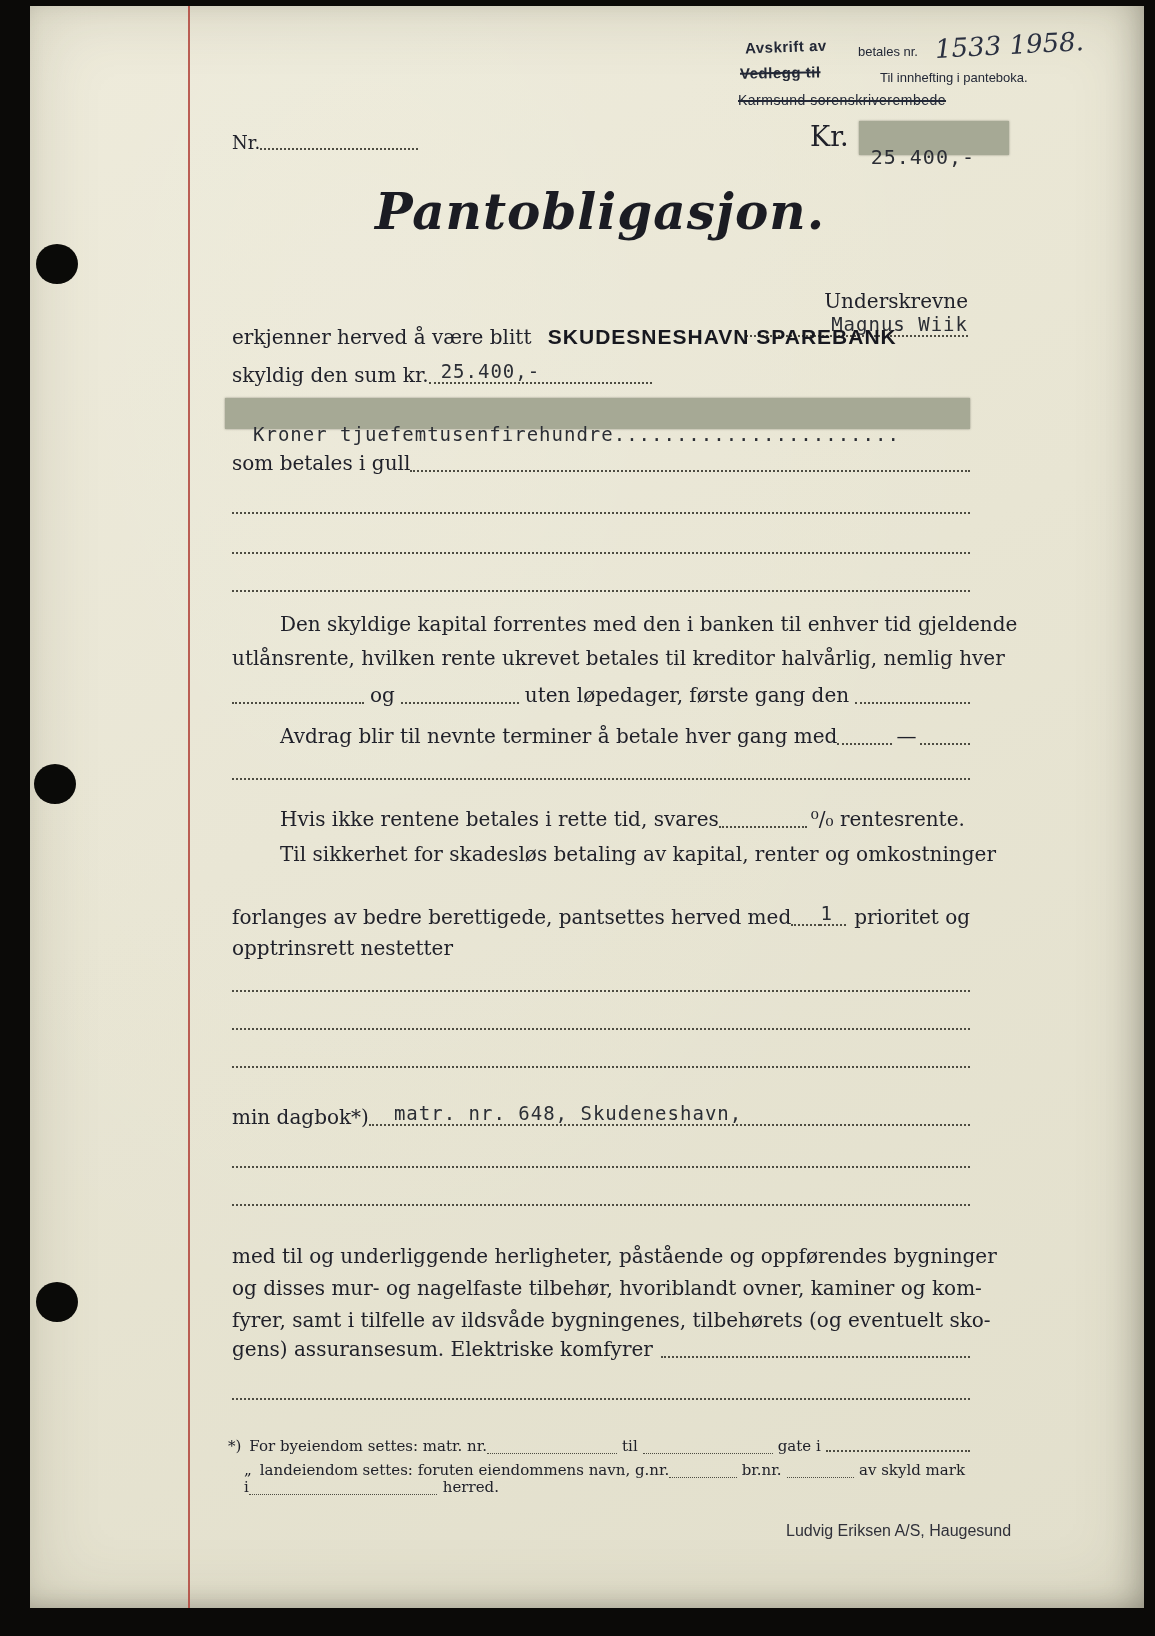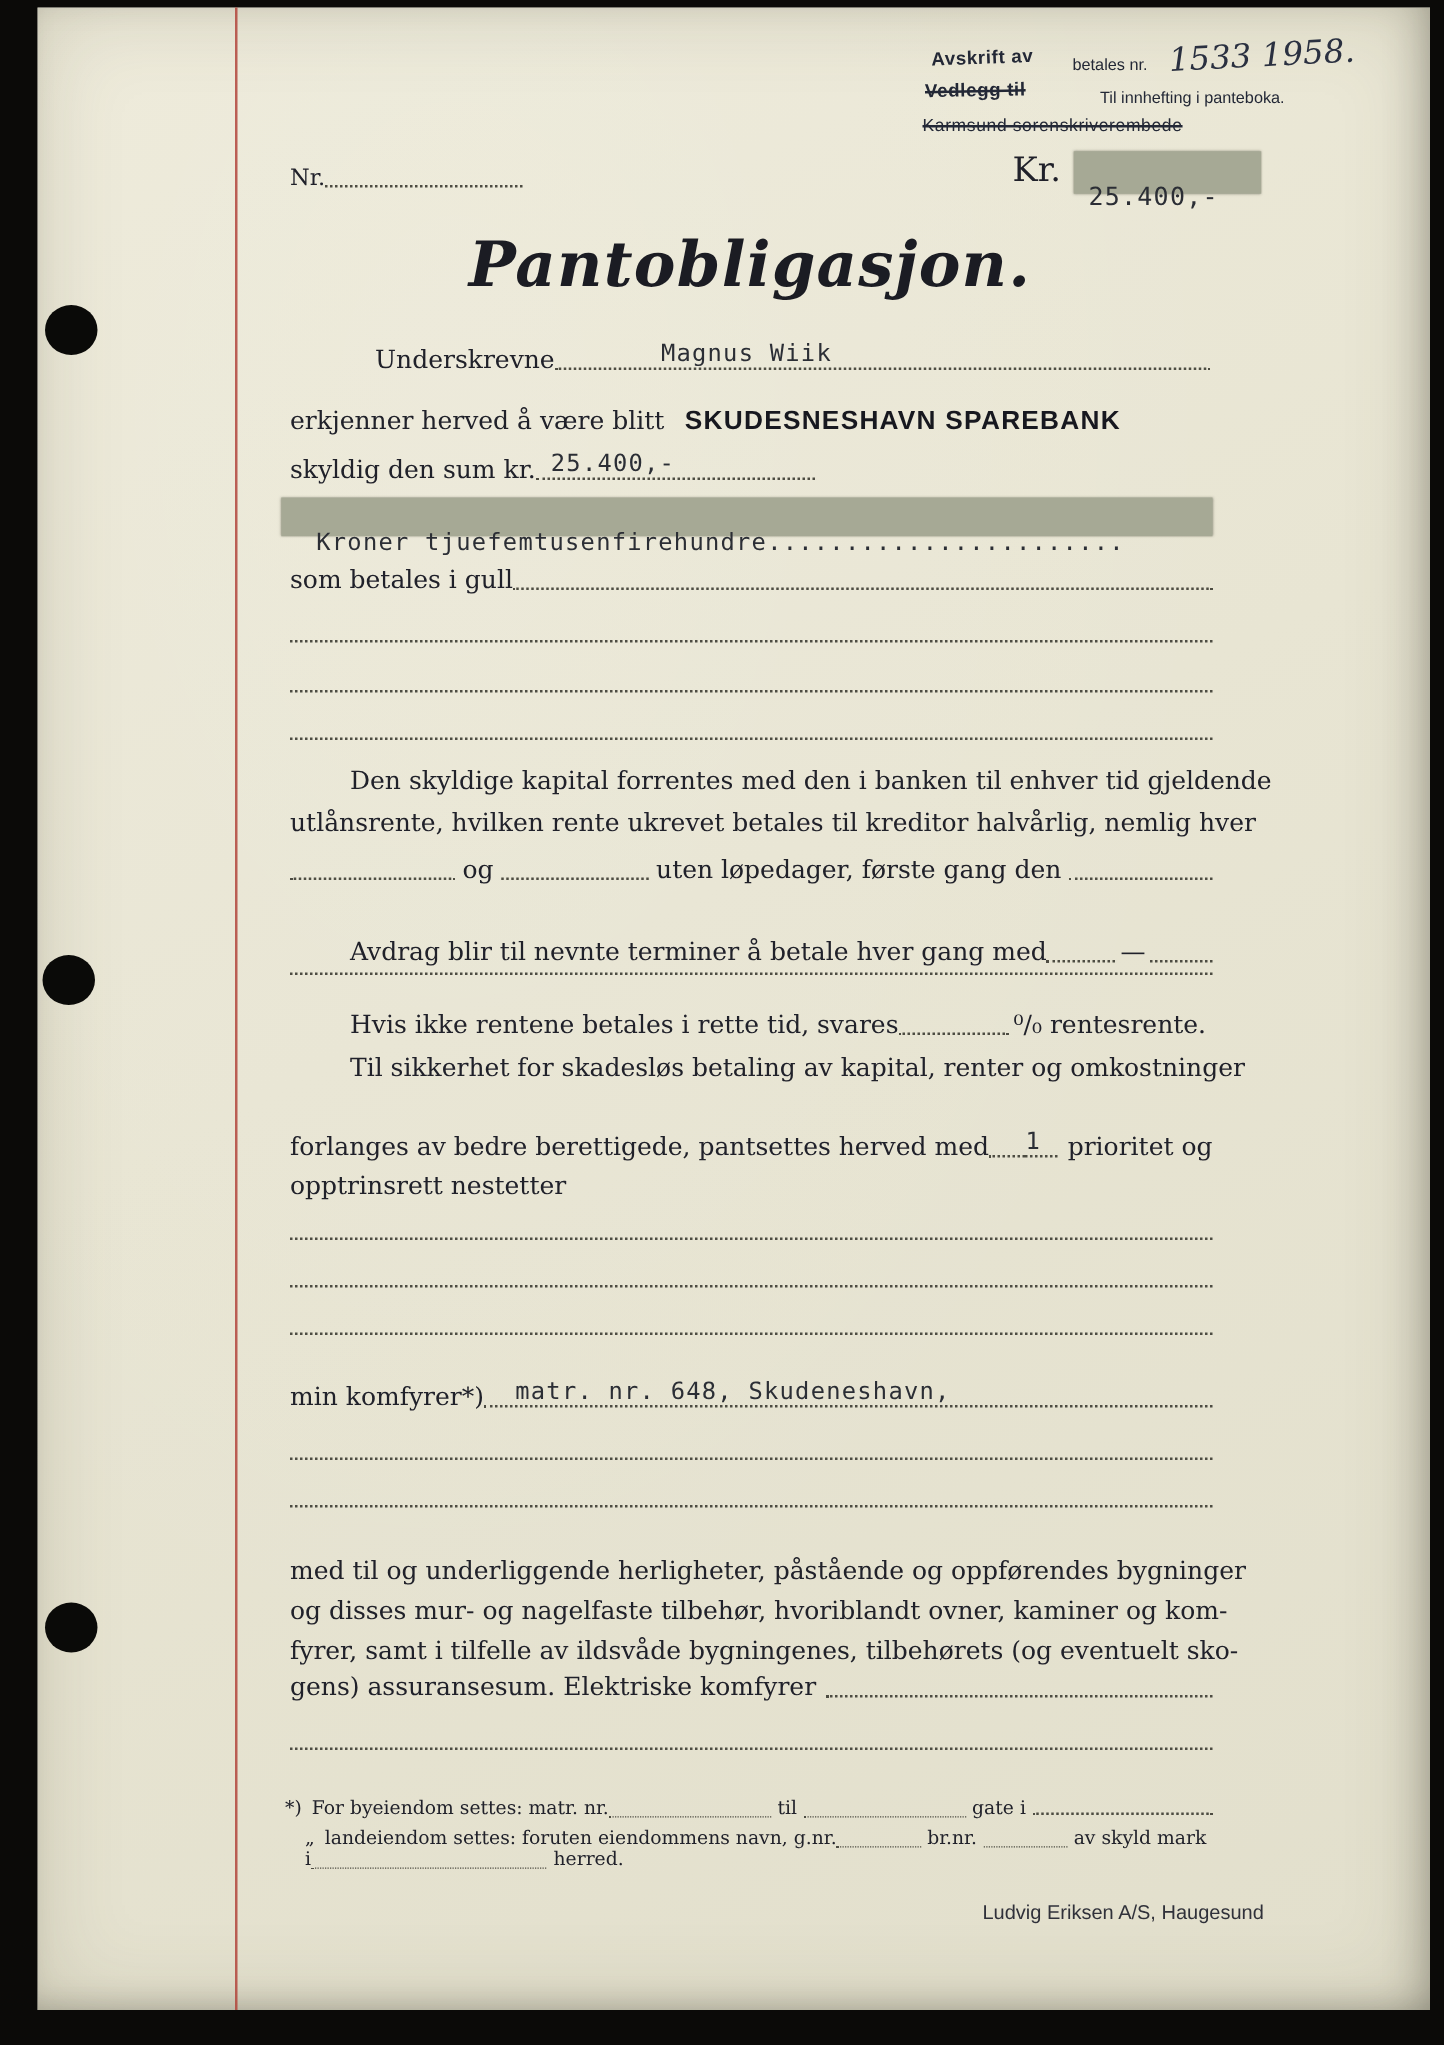--- a/index.html
+++ b/index.html
@@ -78,21 +78,21 @@
 
   <div class="row" style="left:780px; top:114px;">
     <span style="font-size:27px; margin-right:10px;">Kr.</span>
     <span class="bar" style="width:150px; height:34px; display:flex; align-items:center; padding-left:12px; margin-bottom:0;">
       <span class="tw" style="font-size:20px;">25.400,-</span>
     </span>
   </div>
 
   <div class="title">Pantobligasjon.</div>
 
-  <div class="row" style="left:270px; top:268px; width:668px;">
+  <div class="row" style="left:270px; top:283px; width:668px;flex-direction:column;">
     <span>Underskrevne</span>
     <span class="dotfill">
       <span class="tw" style="margin-left:85px;">Magnus Wiik</span>
     </span>
   </div>
 
   <div class="line" style="left:202px; top:318px;">
     <span>erkjenner herved å være blitt</span>
     <span class="bank" style="margin-left:10px;">SKUDESNESHAVN SPAREBANK</span>
   </div>
@@ -121,21 +121,21 @@
   <div class="line" style="left:202px; top:640px;">utlånsrente, hvilken rente ukrevet betales til kreditor halvårlig, nemlig hver</div>
 
   <div class="row" style="left:202px; top:676px; width:738px;">
     <span class="dotf" style="width:132px;"></span>
     <span style="margin:0 6px;">og</span>
     <span class="dotf" style="width:118px;"></span>
     <span style="margin:0 6px;">uten løpedager, første gang den</span>
     <span class="dotfill"></span>
   </div>
 
-  <div class="row" style="left:250px; top:742px; width:690px;">
+  <div class="row" style="left:250px; top:717px; width:690px;">
     <span>Avdrag blir til nevnte terminer å betale hver gang med</span>
     <span class="dotf" style="width:55px;"></span>
     <span style="margin:0 4px;">—</span>
     <span class="dotfill"></span>
   </div>
 
   <div class="rule" style="left:202px; top:772px; width:738px;"></div>
 
   <div class="row" style="left:250px; top:800px;">
     <span>Hvis ikke rentene betales i rette tid, svares</span>
@@ -152,21 +152,21 @@
     </span>
     <span style="margin-left:8px;">prioritet og</span>
   </div>
   <div class="line" style="left:202px; top:930px;">opptrinsrett nestetter</div>
 
   <div class="rule" style="left:202px; top:984px; width:738px;"></div>
   <div class="rule" style="left:202px; top:1022px; width:738px;"></div>
   <div class="rule" style="left:202px; top:1060px; width:738px;"></div>
 
   <div class="row" style="left:202px; top:1098px; width:738px;">
-    <span>min komfyrer*)</span>
+    <span>min dagbok*)</span>
     <span class="dotfill">
       <span class="tw" style="margin-left:25px;">matr. nr. 648, Skudeneshavn,</span>
     </span>
   </div>
 
   <div class="rule" style="left:202px; top:1160px; width:738px;"></div>
   <div class="rule" style="left:202px; top:1198px; width:738px;"></div>
 
   <div class="line" style="left:202px; top:1238px;">med til og underliggende herligheter, påstående og oppførendes bygninger</div>
   <div class="line" style="left:202px; top:1270px;">og disses mur- og nagelfaste tilbehør, hvoriblandt ovner, kaminer og kom-</div>

